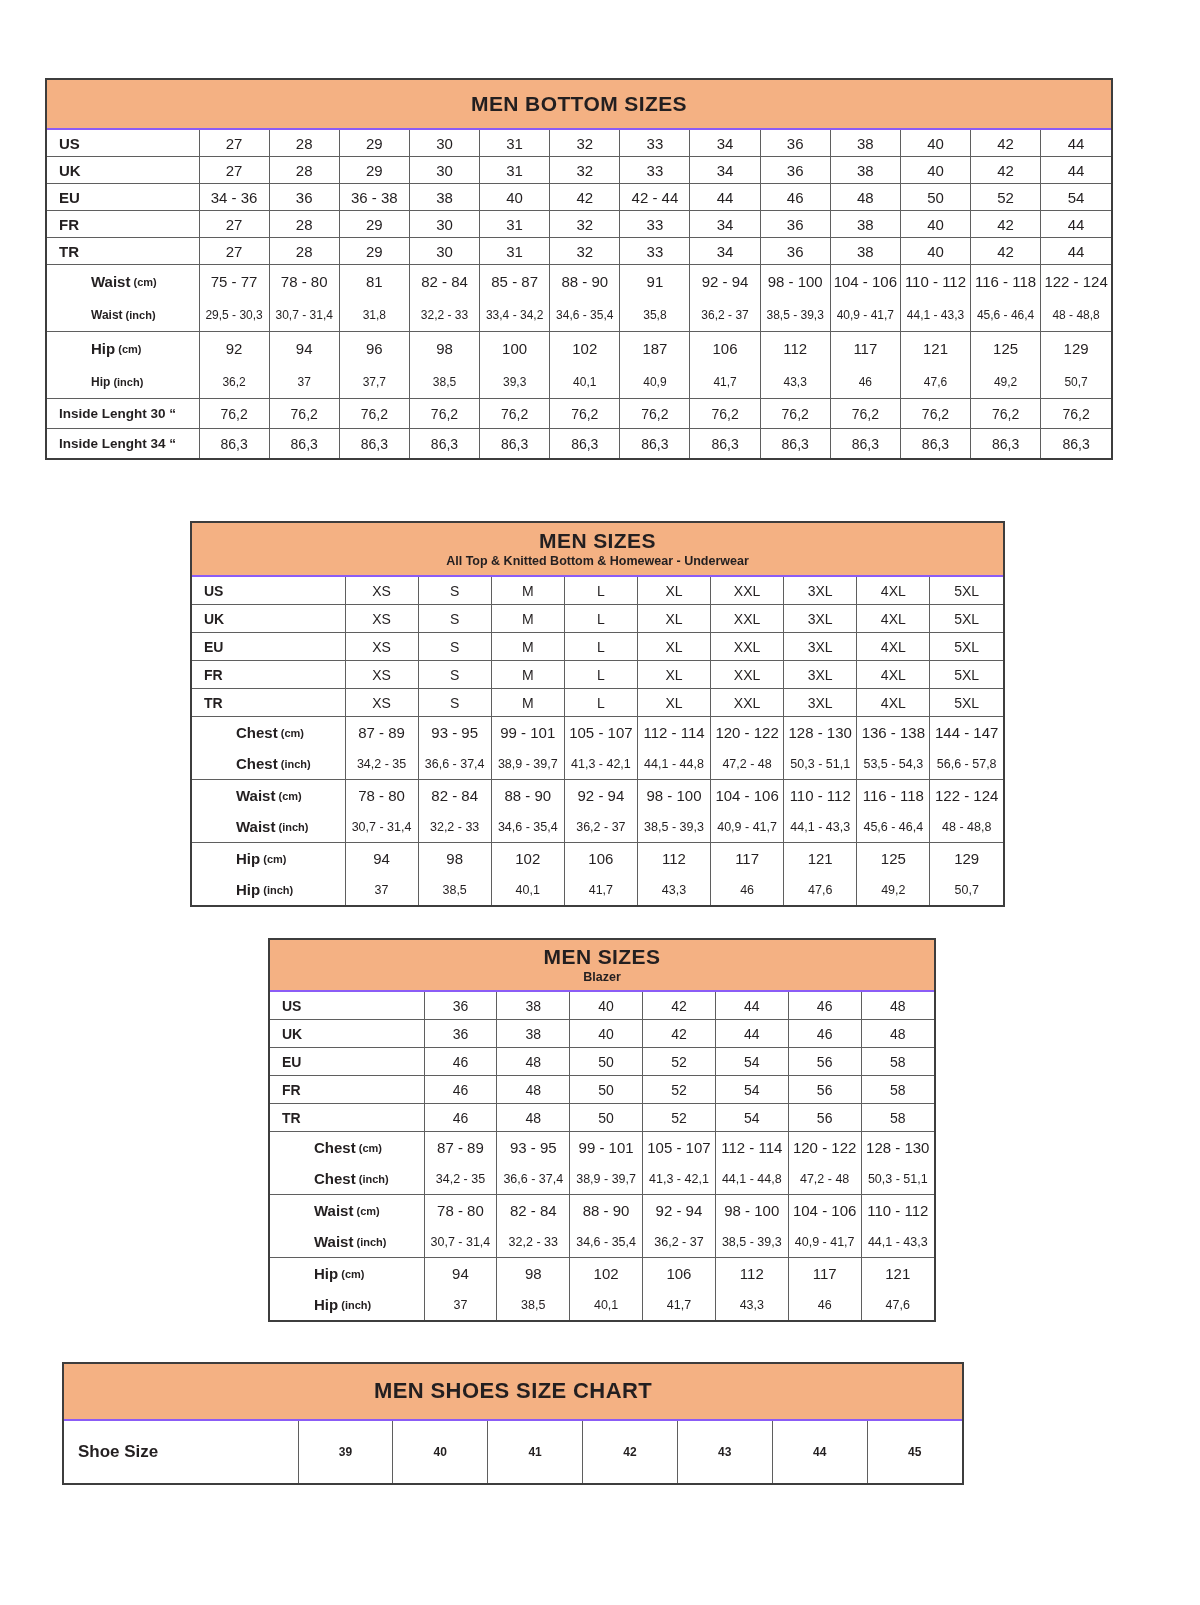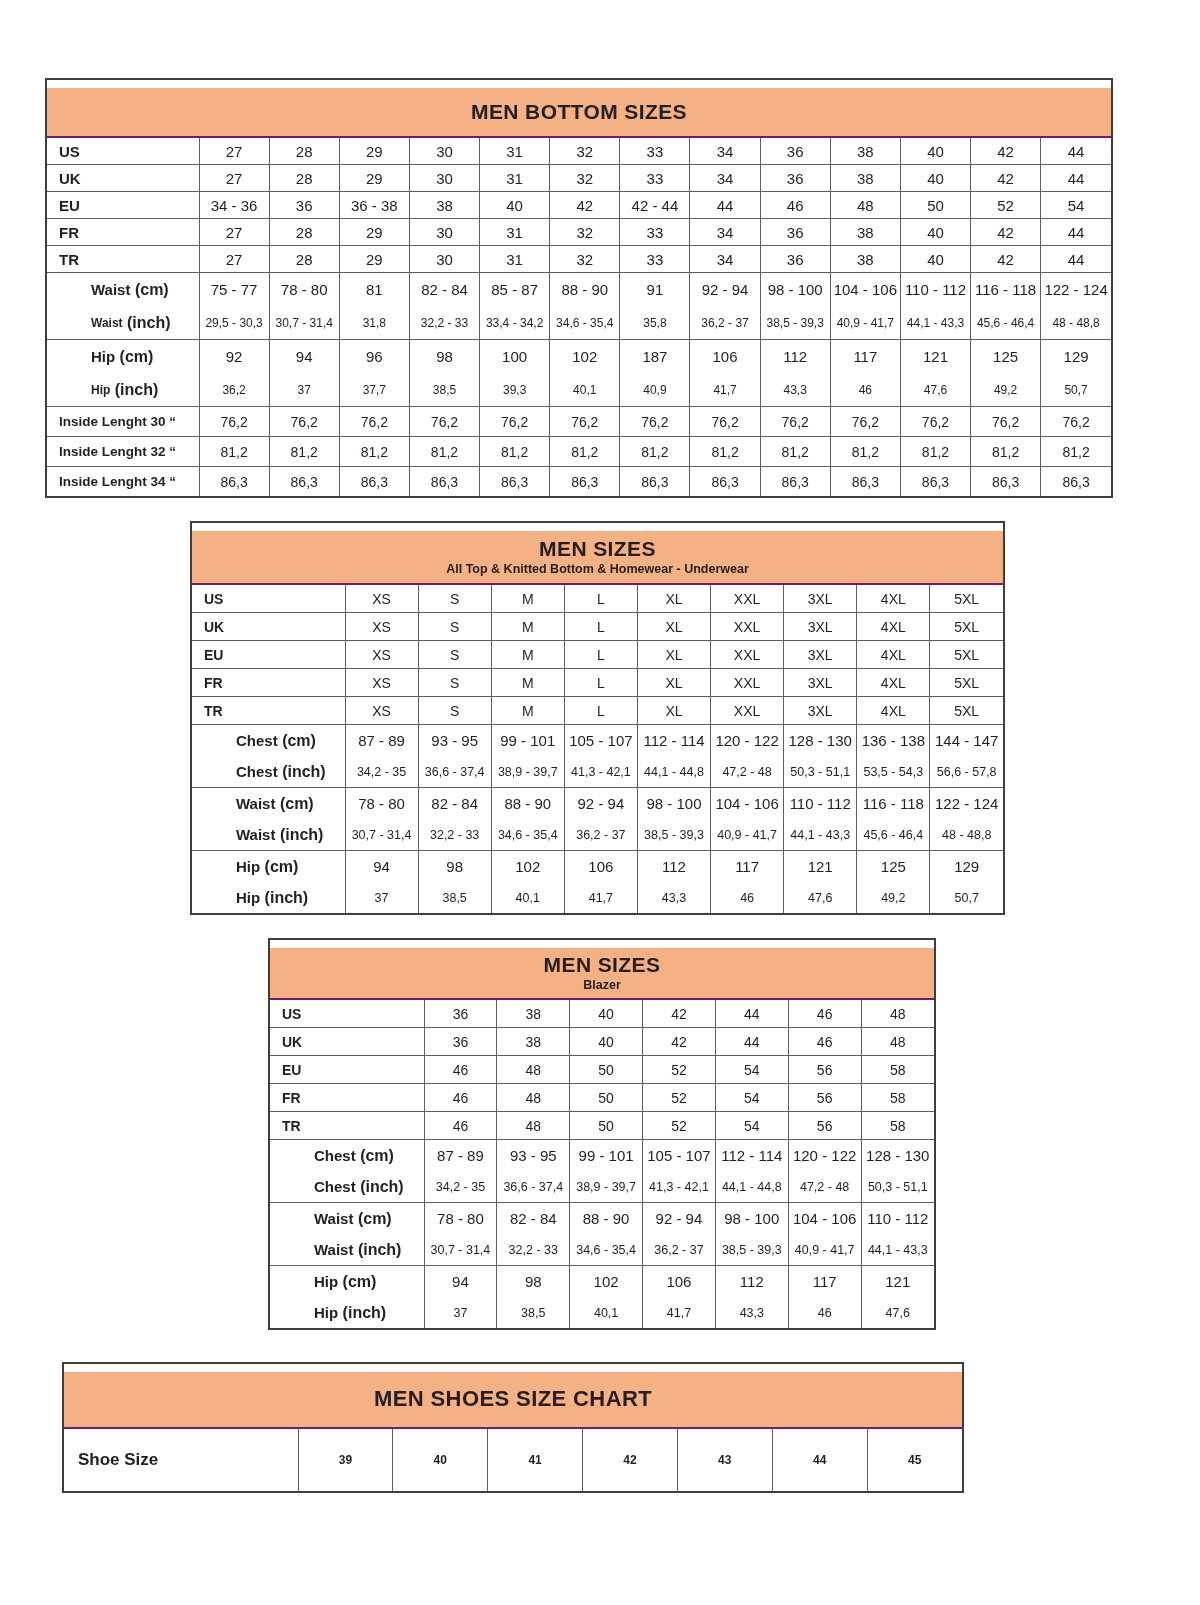--- a/index.html
+++ b/index.html
@@ -2,38 +2,38 @@
 <html><head>
 <meta charset="utf-8">
 <style>
   html,body{margin:0;padding:0;}
   body{
     width:1200px;height:1605px;position:relative;background:#ffffff;
     font-family:"Liberation Sans","DejaVu Sans",sans-serif;color:#231F20;
   }
   .tblsec{position:absolute;border:2px solid #3D3D3D;background:#fff;box-sizing:border-box;}
   .hdr{
-    background:#F4B183;border-bottom:2px solid #701a75;
-    display:flex;flex-direction:column;align-items:center;justify-content:center;margin-top:8px;
+    background:#F4B183;border-bottom:2px solid #8b5cf6;
+    display:flex;flex-direction:column;align-items:center;justify-content:center;
   }
   .title{font-weight:bold;font-size:21px;letter-spacing:.4px;color:#231F20;line-height:1.1;}
   .subtitle{font-weight:bold;font-size:12.5px;color:#231F20;line-height:1.2;margin-top:1px;}
   table{width:100%;border-collapse:collapse;table-layout:fixed;}
   td{
     border-right:1px solid #5F5F5F;text-align:center;color:#231F20;
     padding:0;vertical-align:middle;font-size:15px;overflow:hidden;
   }
   td:last-child{border-right:none;}
   tr:not(:first-child) td{border-top:1px solid #5F5F5F;}
   td.lbl{text-align:left;padding-left:12px;font-weight:bold;box-sizing:border-box;}
   .ll,.vt,.vb{display:flex;align-items:center;justify-content:center;}
   .vt{font-size:15px;}
   .vb{font-size:12.5px;}
   td.lbl .ll{justify-content:flex-start;font-weight:bold;font-size:15px;margin-left:32px;}
-  .u{font-size:16px;font-weight:bold;}
+  .u{font-size:11px;font-weight:bold;}
   td.lbl{padding-left:12px;}
   .row-g td.lbl{padding-left:12px;}
   
   #t0{left:45px;top:78px;width:1068px;}
   #t0 .hdr{height:48px;}
   #t0 .lbl{width:152px;}
   #t0 .row-s td{height:26px;}
   #t0 .row-s.small td{height:29px;font-size:14px;}
   #t0 .row-s.small td.lbl{font-size:13.5px;}
   #t0 .vt,#t0 .vb,#t0 .ll{height:33px;}
@@ -287,36 +287,20 @@
           <td>76,2</td>
           <td>76,2</td>
           <td>76,2</td>
           <td>76,2</td>
           <td>76,2</td>
           <td>76,2</td>
           <td>76,2</td>
           <td>76,2</td>
         </tr>
         <tr class="row-s small">
-          <td class="lbl">Inside Lenght 32 “</td>
-          <td>81,2</td>
-          <td>81,2</td>
-          <td>81,2</td>
-          <td>81,2</td>
-          <td>81,2</td>
-          <td>81,2</td>
-          <td>81,2</td>
-          <td>81,2</td>
-          <td>81,2</td>
-          <td>81,2</td>
-          <td>81,2</td>
-          <td>81,2</td>
-          <td>81,2</td>
-        </tr>
-        <tr class="row-s small">
           <td class="lbl">Inside Lenght 34 “</td>
           <td>86,3</td>
           <td>86,3</td>
           <td>86,3</td>
           <td>86,3</td>
           <td>86,3</td>
           <td>86,3</td>
           <td>86,3</td>
           <td>86,3</td>
           <td>86,3</td>

